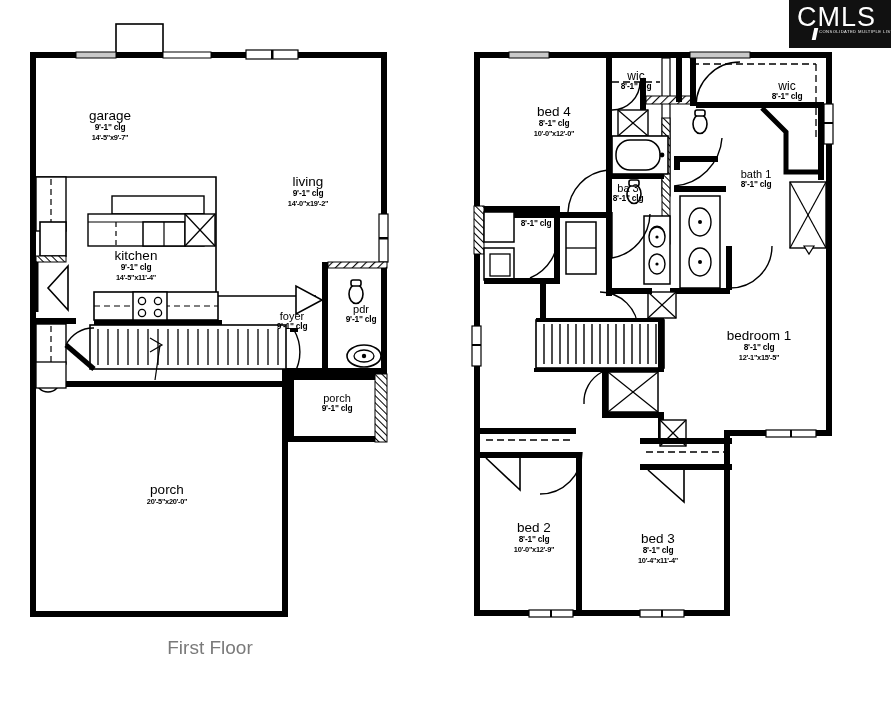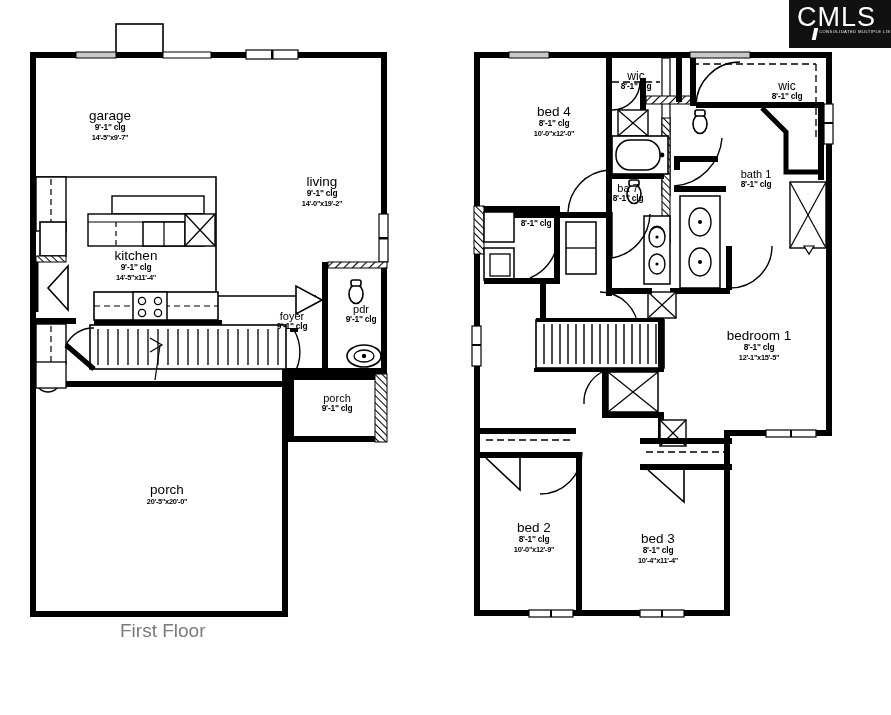--- a/index.html
+++ b/index.html
@@ -36,21 +36,21 @@
   
   .lbl{position:absolute;text-align:center;color:#000000;white-space:nowrap;}
   .lbl .rm{display:block;font-size:13.5px;line-height:15px;font-weight:400;}
   .lbl .rm.sm{font-size:11px;line-height:12px;}
   .lbl .rm.xs{font-size:12px;line-height:11px;}
   .lbl .clg{display:block;font-size:8.4px;line-height:9.5px;font-weight:700;letter-spacing:-.2px;}
   .lbl .dim{display:block;font-size:7.4px;line-height:9px;font-weight:700;letter-spacing:-.3px;}
 
   .floor-title{
     position:absolute;color:#7a7a7a;font-size:19px;line-height:22px;
-    font-family:"Liberation Sans", sans-serif;white-space:nowrap;
+    font-family:"Liberation Sans", sans-serif;text-align:center;white-space:nowrap;margin-top:17px;
   }
 </style>
 </head>
 <body>
 
 <div id="plan-root">
 
   <svg class="plan" viewBox="0 0 891 715">
     <defs>
       <pattern id="hatch" width="6" height="6" patternUnits="userSpaceOnUse" patternTransform="rotate(45)">
@@ -413,21 +413,21 @@
     <div class="cmls-bar"></div>
     <div class="cmls-sub">CONSOLIDATED MULTIPLE LISTING SERVICE</div>
   </div>
 
   <div class="lbl" style="left:64px;top:108px;width:92px;">
     <span class="rm">garage</span>
     <span class="clg">9'-1" clg</span>
     <span class="dim">14'-5"x9'-7"</span>
   </div>
 
-  <div class="lbl" style="left:276px;top:174px;width:92px;text-align:center;">
+  <div class="lbl" style="left:262px;top:174px;width:92px;text-align:center;">
     <span class="rm">living</span>
     <span class="clg">9'-1" clg</span>
     <span class="dim">14'-0"x19'-2"</span>
   </div>
 
   <div class="lbl" style="left:90px;top:248px;width:92px;">
     <span class="rm">kitchen</span>
     <span class="clg">9'-1" clg</span>
     <span class="dim">14'-5"x11'-4"</span>
   </div>
@@ -462,21 +462,21 @@
     <span class="rm xs">wic</span>
     <span class="clg">8'-1" clg</span>
   </div>
 
   <div class="lbl" style="left:756px;top:81px;width:62px;">
     <span class="rm xs">wic</span>
     <span class="clg">8'-1" clg</span>
   </div>
 
   <div class="lbl" style="left:600px;top:182px;width:56px;">
-    <span class="rm sm">ba 7</span>
+    <span class="rm sm">ba 3</span>
     <span class="clg">8'-1" clg</span>
   </div>
 
   <div class="lbl" style="left:720px;top:168px;width:72px;">
     <span class="rm sm">bath 1</span>
     <span class="clg">8'-1" clg</span>
   </div>
 
   <div class="lbl" style="left:512px;top:208px;width:48px;">
     <span class="rm xs">la</span>

